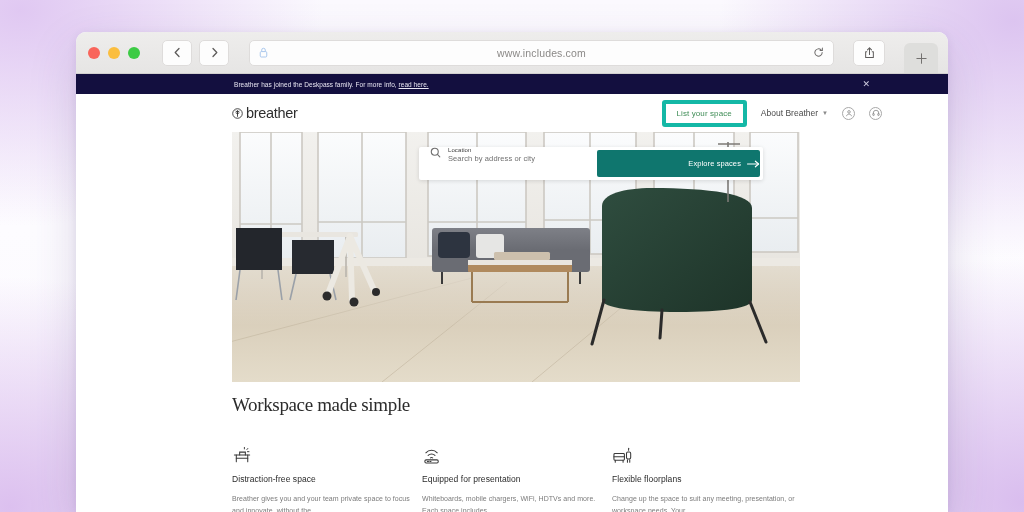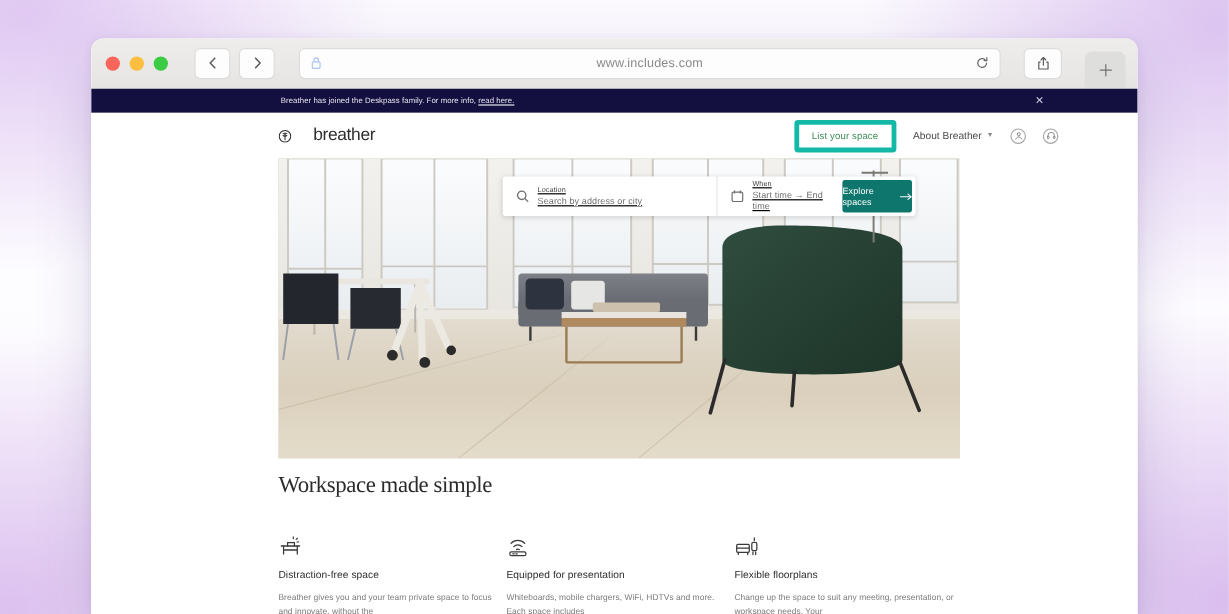--- a/index.html
+++ b/index.html
@@ -73,21 +73,21 @@
     position:absolute; right:78px; color:#cfcce0; font-size:9px; line-height:1;
   }
 
   
   .site { background:#fff; height:418px; position:relative; }
 
   .sitenav {
     height:38px; display:flex; align-items:center;
     padding-left:156px; padding-right:66px;
   }
-  .logo { display:flex; align-items:center; gap:18px; }
+  .logo { display:flex; align-items:center; gap:3px; }
   .logo-mark { width:11px; height:11px; }
   .logo-text {
     font-size:14.5px; color:#2e2e2e; letter-spacing:-.3px; font-weight:400;
   }
   .nav-right { margin-left:auto; display:flex; align-items:center; gap:14px; }
   .list-space {
     border:4px solid #14b8a6; color:#3f8d56; background:#fff;
     font-size:8px; padding:5px 11px; border-radius:3px; letter-spacing:.1px;
   }
   .about {
@@ -104,21 +104,21 @@
     position:absolute; left:156px; top:38px; width:568px; height:250px;
     overflow:hidden; background:#d9d4cb;
   }
   .hero-photo { position:absolute; inset:0; }
 
   .search {
     position:absolute; left:187px; top:15px; width:344px; height:33px;
     background:#fff; border-radius:2px; display:flex; align-items:stretch;
     box-shadow:0 1px 4px rgba(0,0,0,.13);
   }
-  .sfield { display:flex; align-items:center; gap:7px; padding:0 11px;text-decoration:underline; }
+  .sfield { display:flex; align-items:flex-start; gap:7px; padding:0 11px; }
   .sfield.loc { width:178px; }
   .sfield.when { width:105px; border-left:1px solid #e6e6e6; }
   .sf-icon { color:#6f6f6f; flex:0 0 auto; display:flex; }
   .sf-label { font-size:6px; color:#3c3c3c; letter-spacing:.1px; }
   .sf-value { font-size:7.5px; color:#6f6f6f; letter-spacing:.1px; margin-top:1px; }
   .explore {
     margin:3px 3px 3px 0; flex:1; background:#0f766e; color:#fff; border-radius:2px;
     display:flex; align-items:center; justify-content:flex-end; gap:6px;
     font-size:7.5px; letter-spacing:.1px;
   }
@@ -343,32 +343,20 @@
                 <circle cx="5.2" cy="5.2" r="3.8"></circle>
                 <path d="M8.1 8.1l2.6 2.6"></path>
               </svg>
           </span>
           <span>
             <div class="sf-label">Location</div>
             <div class="sf-value">Search by address or city</div>
           </span>
         </div>
 
-        <div class="sfield when">
-          <span class="sf-icon">
-            <svg width="11" height="11" viewBox="0 0 12 12" fill="none" stroke="currentColor" stroke-width="1.1" stroke-linecap="round">
-                <rect x="1.2" y="2.2" width="9.6" height="8.6" rx="1.2"></rect>
-                <path d="M3.4 1.2v2M8.6 1.2v2"></path>
-              </svg>
-          </span>
-          <span>
-            <div class="sf-label">When</div>
-            <div class="sf-value">Start time → End time</div>
-          </span>
-        </div>
 
         <div class="explore">
           <span>Explore spaces</span>
           <svg width="13" height="8" viewBox="0 0 14 8" fill="none" stroke="currentColor" stroke-width="1.2" stroke-linecap="round" stroke-linejoin="round">
               <path d="M0.5 4h12"></path>
               <path d="M9 1l3.5 3L9 7"></path>
             </svg>
         </div>
       </div>
     </div>

